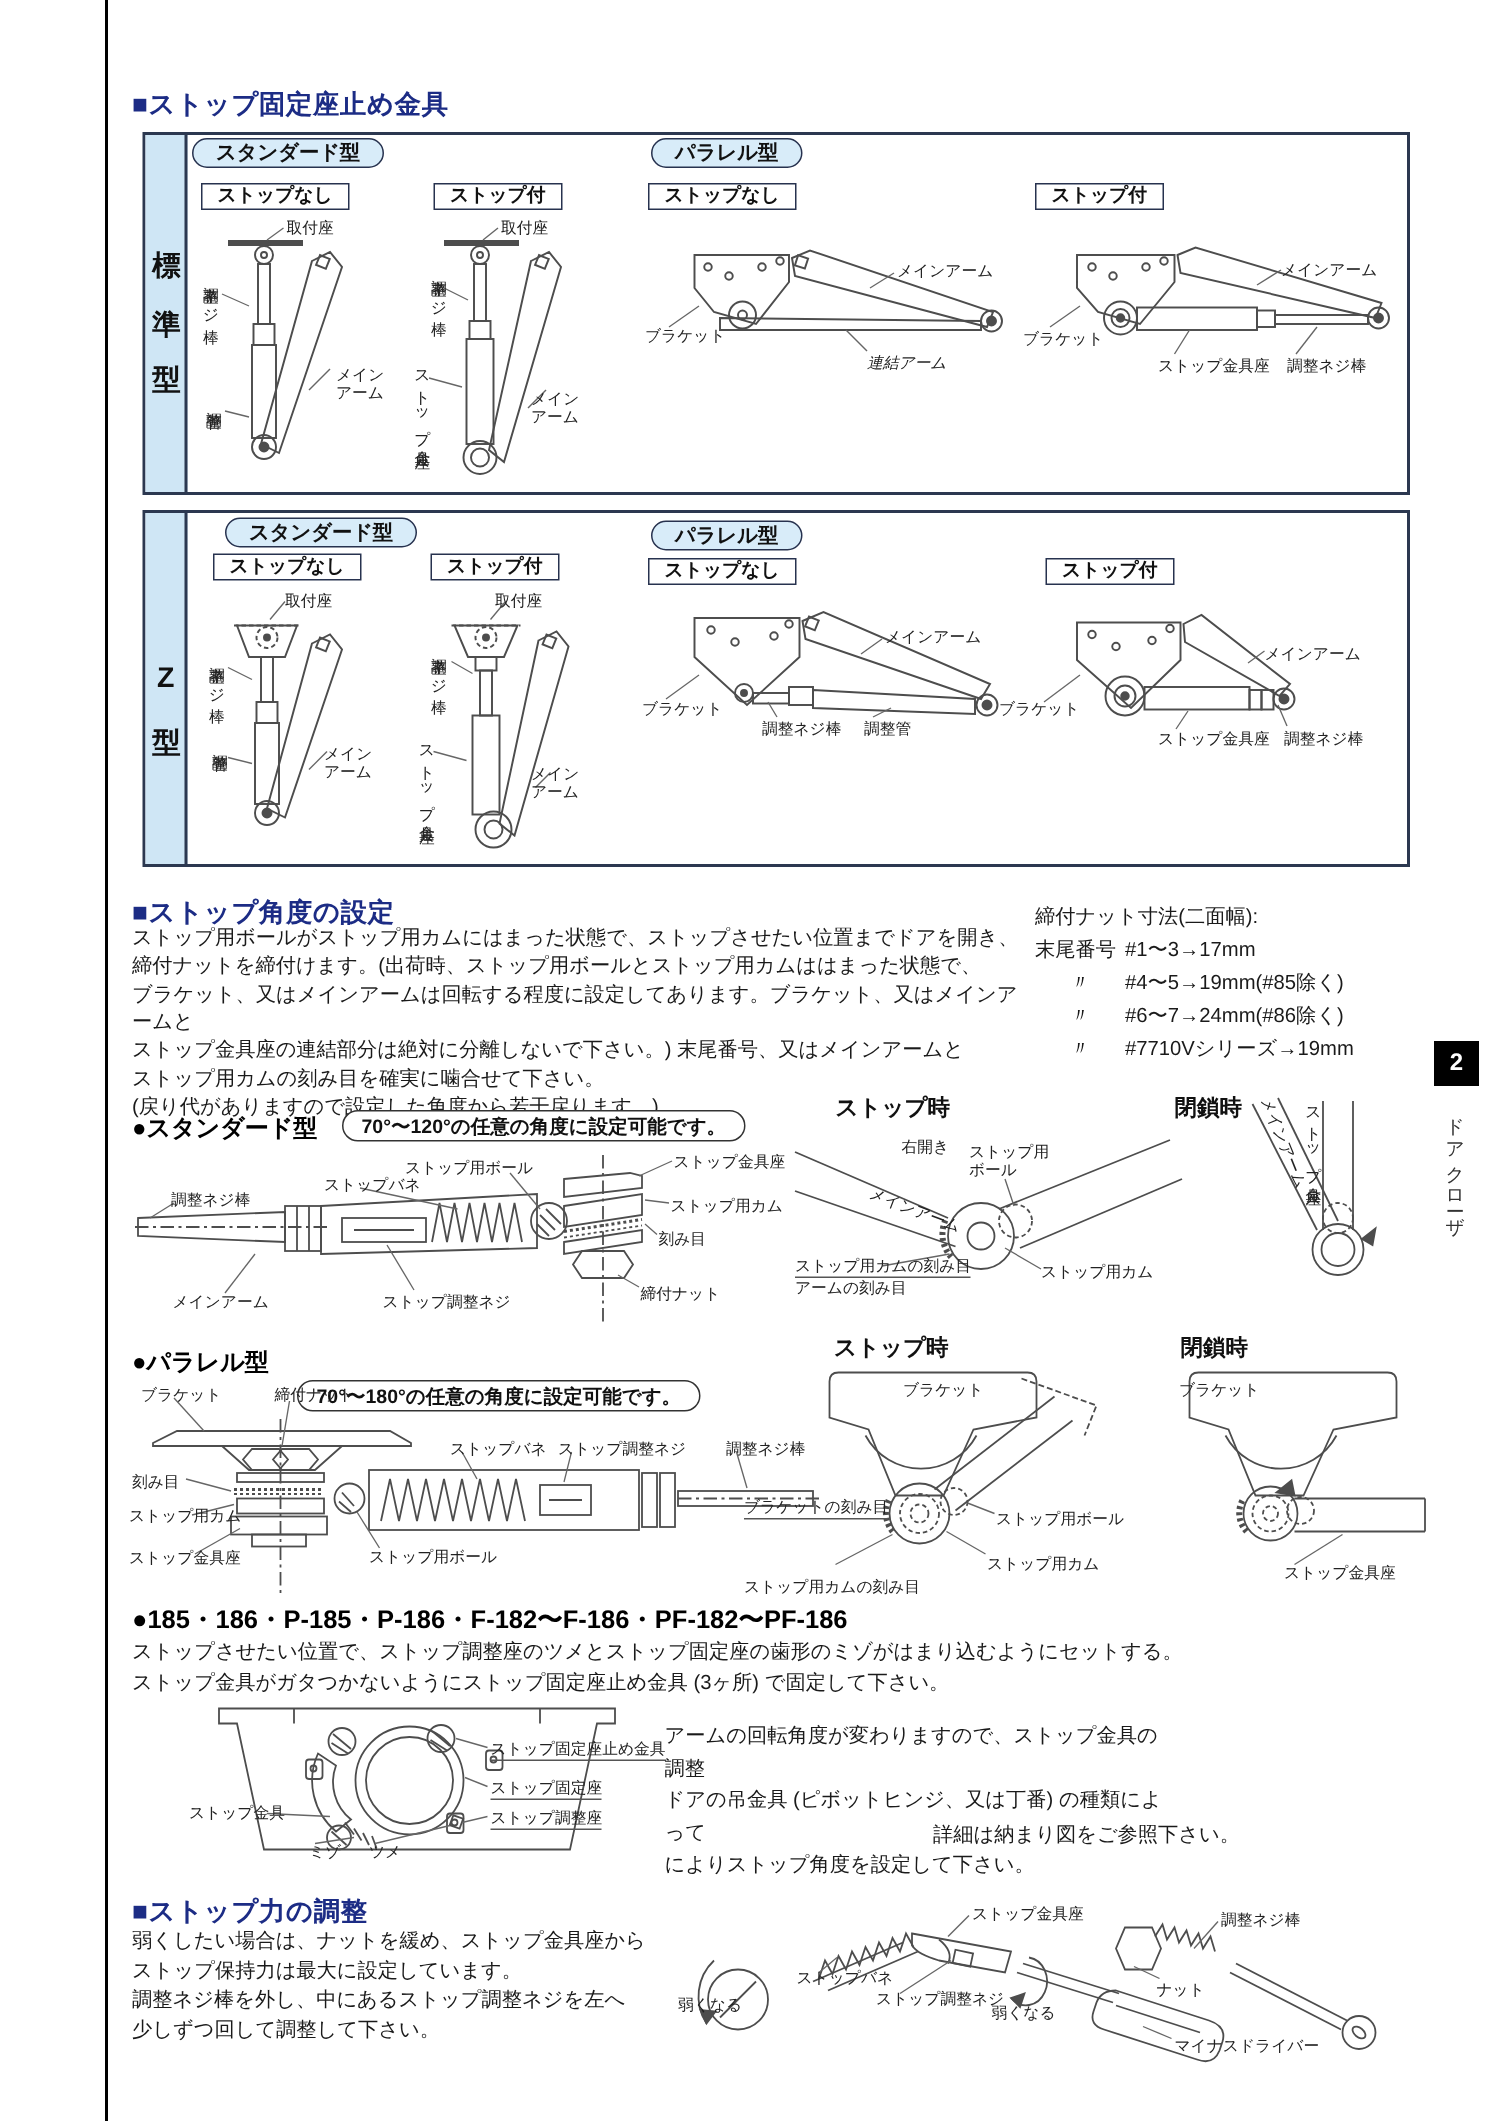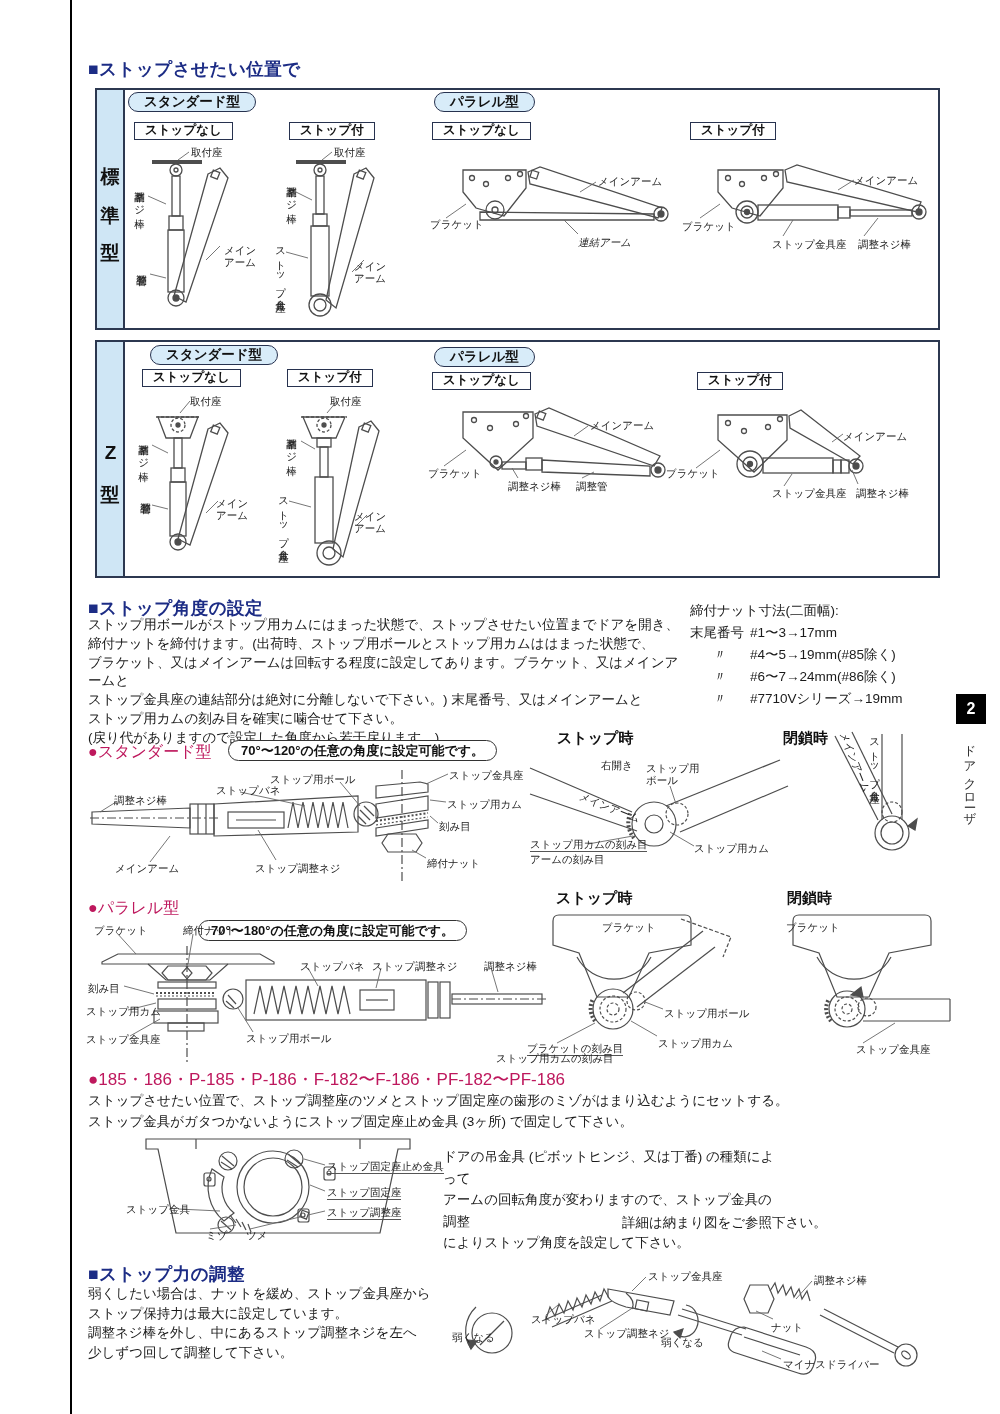--- a/index.html
+++ b/index.html
@@ -7,21 +7,21 @@
 body {position:relative;background:#fff;color:#1a1a1a;
       font-family:"Liberation Sans","DejaVu Sans",sans-serif;overflow:hidden;}
 svg{position:absolute;overflow:visible;}
 .lbl{position:absolute;font-size:10.5px;line-height:1.15;color:#222;white-space:nowrap;}
 .v{writing-mode:vertical-rl;text-orientation:upright;letter-spacing:1px;}
 .w2{white-space:normal;width:36px;text-align:left;}
 .w5{white-space:normal;width:58px;}
 .ul{border-bottom:1.2px solid #555;padding-bottom:1px;}
 .ttl{position:absolute;font-weight:bold;font-size:15px;color:#111;}
 .sechead{position:absolute;font-weight:bold;font-size:17.5px;color:#1c2c85;letter-spacing:.5px;}
-.bullet{position:absolute;font-weight:normal;font-size:16px;color:#be185d;}
+.bullet{position:absolute;font-weight:bold;font-size:16px;color:#000000;}
 .oval{position:absolute;border:1.7px solid #27324f;background:#d8ecf9;font-weight:bold;
       font-size:13.5px;padding:1px 15px;border-radius:999px;color:#111;line-height:16px;}
 .tag{position:absolute;border:1.6px solid #27324f;background:#fff;font-weight:bold;
      font-size:12.5px;padding:0 10px;line-height:15.5px;color:#111;}
 .noteoval{position:absolute;border:1.5px solid #333;background:#fff;font-weight:bold;
      font-size:13px;padding:1px 12px;border-radius:13px;color:#111;line-height:17px;}
 .body{position:absolute;font-size:13.5px;line-height:18.8px;color:#1a1a1a;}
 .armbox{position:absolute;border:2px solid #2c3850;background:#fff;}
 .sidebar{position:absolute;left:0;top:0;bottom:0;width:28px;background:#cfe6f5;
      border-right:2px solid #2c3850;display:flex;align-items:center;justify-content:center;}
@@ -36,21 +36,21 @@
 </style>
 </head>
 <body>
 
 <div class="leftrule"></div>
 <div class="pagebadge">
     <span>2</span>
   </div>
 <div class="sidetab">ドアクローザ</div>
 
-<div class="sechead" style="left:88px;top:57px;">■ストップさせたい位置で</div>
+<div class="sechead" style="left:88px;top:57px;">■ストップ固定座止め金具</div>
 
 <div class="armbox" style="left:95px;top:88px;width:845px;height:242px;">
   <div class="sidebar">
       <span style="letter-spacing:38px;">標準型</span>
     </div>
 </div>
 <div class="oval" style="left:128px;top:92px;">スタンダード型</div>
 <div class="oval" style="left:434px;top:92px;">パラレル型</div>
 <div class="tag" style="left:134px;top:122px;">ストップなし</div>
 <div class="tag" style="left:289px;top:122px;">ストップ付</div>
@@ -465,21 +465,21 @@
  <g stroke="#666" stroke-width=".9">
   <line x1="168" y1="104" x2="150" y2="97"></line>
       <line x1="162" y1="131" x2="136" y2="116"></line>
   <line x1="62" y1="138" x2="100" y2="118"></line>
       <line x1="368" y1="138" x2="400" y2="118"></line>
  </g>
 </svg>
 <span class="lbl" style="left:602px;top:921px;">ブラケット</span>
 <span class="lbl" style="left:664px;top:1007px;">ストップ用ボール</span>
 <span class="lbl" style="left:658px;top:1037px;">ストップ用カム</span>
-<span class="lbl ul" style="left:496px;top:1042px;margin-left:31px;">ブラケットの刻み目</span>
+<span class="lbl ul" style="left:496px;top:999px;">ブラケットの刻み目</span>
 <span class="lbl" style="left:496px;top:1052px;">ストップ用カムの刻み目</span>
 <span class="lbl" style="left:786px;top:921px;">ブラケット</span>
 <span class="lbl" style="left:856px;top:1043px;">ストップ金具座</span>
 
 <div class="bullet" style="left:88px;top:1068px;font-size:17px;">●185・186・P-185・P-186・F-182〜F-186・PF-182〜PF-186</div>
 <div class="body" style="left:88px;top:1090px;width:880px;line-height:21px;">
   <div>ストップさせたい位置で、ストップ調整座のツメとストップ固定座の歯形のミゾがはまり込むようにセットする。</div>
   <div>ストップ金具がガタつかないようにストップ固定座止め金具 (3ヶ所) で固定して下さい。</div>
 </div>
 
@@ -521,22 +521,22 @@
  </g>
 </svg>
 <span class="lbl" style="left:126px;top:1203px;">ストップ金具</span>
 <span class="lbl" style="left:206px;top:1229px;">ミゾ</span>
 <span class="lbl" style="left:246px;top:1229px;">ツメ</span>
 <span class="lbl ul" style="left:327px;top:1160px;">ストップ固定座止め金具</span>
 <span class="lbl ul" style="left:327px;top:1186px;">ストップ固定座</span>
 <span class="lbl ul" style="left:327px;top:1206px;">ストップ調整座</span>
 
 <div class="body" style="left:443px;top:1146px;width:340px;line-height:21.5px;">
+  <div>アームの回転角度が変わりますので、ストップ金具の調整</div>
   <div>ドアの吊金具 (ピボットヒンジ、又は丁番) の種類によって</div>
-  <div>アームの回転角度が変わりますので、ストップ金具の調整</div>
   <div>によりストップ角度を設定して下さい。</div>
 </div>
 <div class="body" style="left:622px;top:1214px;">詳細は納まり図をご参照下さい。</div>
 
 <div class="sechead" style="left:88px;top:1262px;">■ストップ力の調整</div>
 <div class="body" style="left:88px;top:1284px;width:380px;line-height:19.5px;">
   <div>弱くしたい場合は、ナットを緩め、ストップ金具座から</div>
   <div>ストップ保持力は最大に設定しています。</div>
   <div>調整ネジ棒を外し、中にあるストップ調整ネジを左へ</div>
   <div>少しずつ回して調整して下さい。</div>

